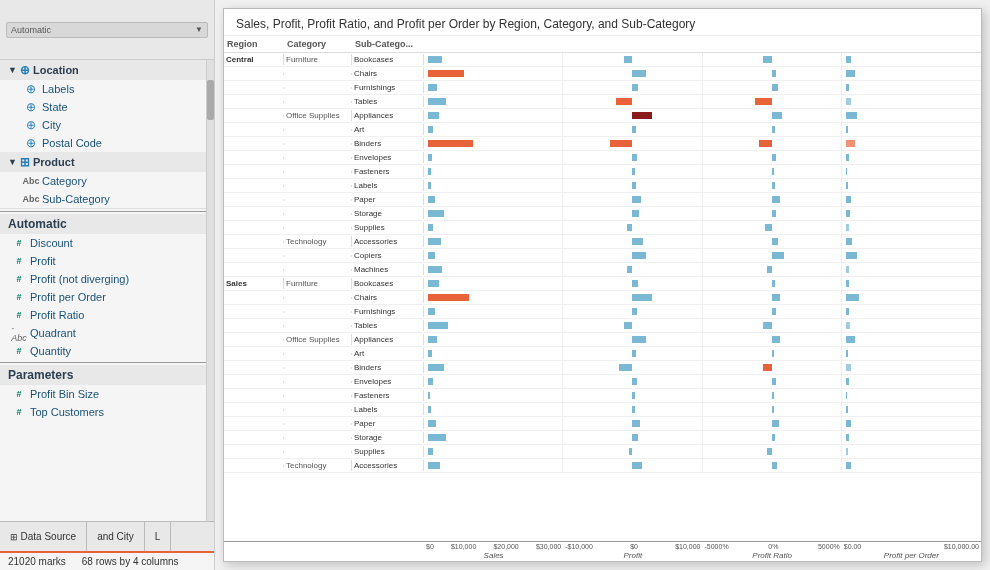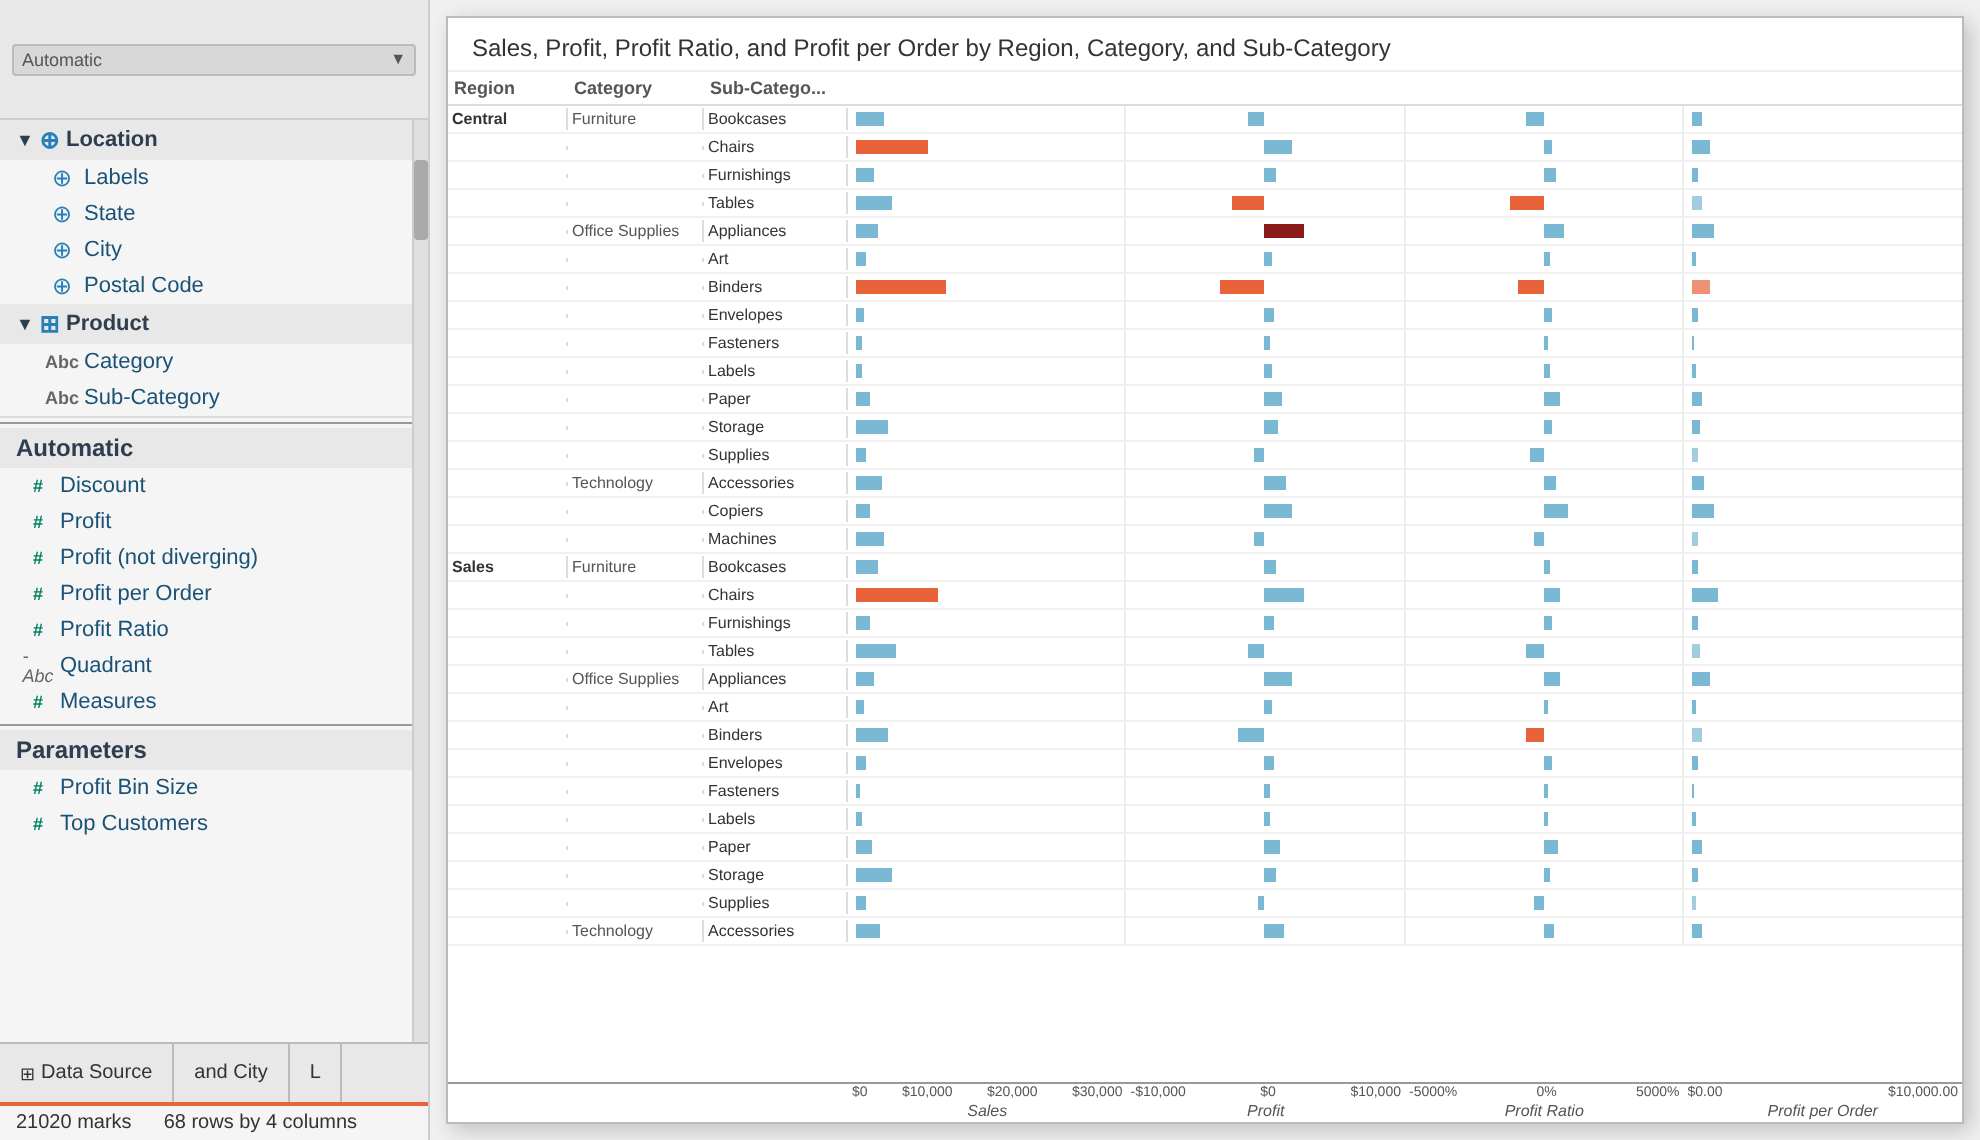--- a/index.html
+++ b/index.html
@@ -269,21 +269,21 @@
       <div class="field-item">
         <span class="icon" style="color:#008060; font-weight:bold;">#</span>
         <span>Profit Ratio</span>
       </div>
       <div class="field-item">
         <span class="icon" style="font-size:9px; color:#666; font-weight:normal; font-style:italic;">-Abc</span>
         <span>Quadrant</span>
       </div>
       <div class="field-item">
         <span class="icon" style="color:#008060; font-weight:bold;">#</span>
-        <span>Measures</span>
+        <span>Quantity</span>
       </div>
 
       <div class="section-divider"></div>
       <div class="field-group-label" style="font-size:12px;">
         <span>Parameters</span>
       </div>
       <div class="field-item">
         <span class="icon" style="color:#008060; font-weight:bold;">#</span>
         <span>Profit Bin Size</span>
       </div>

